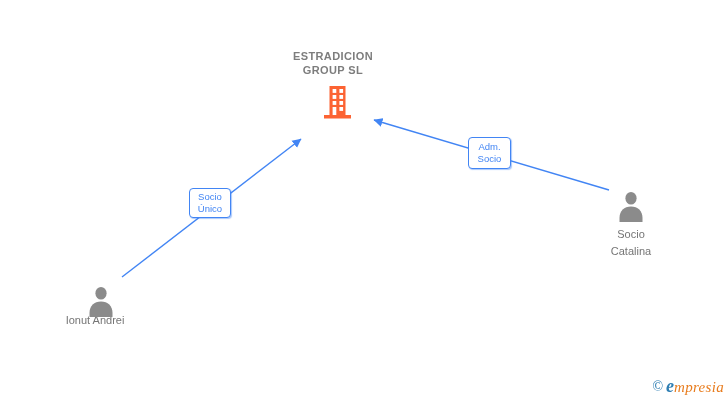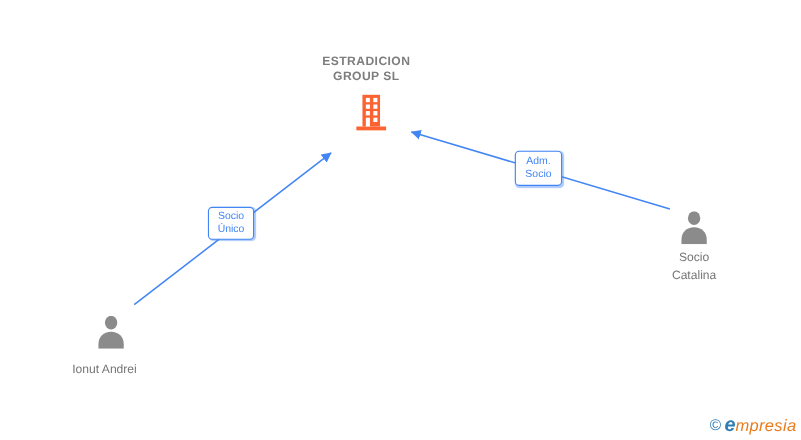--- a/index.html
+++ b/index.html
@@ -36,40 +36,40 @@
 
   .person-icon { position: absolute; width: 28px; height: 30px; }
   .person-fill { fill: var(--person-gray); }
   .person-icon.left  { left: 87px;  top: 287px; }
   .person-icon.right { left: 617px; top: 192px; }
 
   .person-label {
     position: absolute; text-align: center; width: 120px;
     font-size: 11px; color: var(--text-gray); line-height: 17px;
   }
-  .person-label.left  { left: 35px;  top: 328px; }
+  .person-label.left  { left: 35px;  top: 312px; }
   .person-label.right { left: 571px; top: 226px; }
 
   .rel-box {
     position: absolute; z-index: 3;
     background: #ffffff;
     border: 1px solid var(--accent-blue);
     border-radius: 4px;
     box-shadow: 1px 1px 1px rgba(66, 133, 244, 0.45);
     color: var(--accent-blue);
     font-size: 9.5px; line-height: 12px; text-align: center;
     display: flex; flex-direction: column; justify-content: center;
     cursor: pointer;
   }
   .rel-box.socio { left: 189px; top: 188px; width: 42px; height: 30px; }
   .rel-box.adm   { left: 468px; top: 137px; width: 43px; height: 32px; }
 
   .logo {
     position: absolute; right: 4px; bottom: 3px; z-index: 2;
-    font-family: Liberation Sans, sans-serif;
+    font-family: Liberation Serif, serif;
     white-space: nowrap; cursor: pointer; margin-left: 24px;
   }
   .logo .c { color: var(--logo-blue); font-size: 14px; font-style: normal; vertical-align: 1px; margin-right: 3px; }
   .logo .e { color: var(--logo-blue); font-size: 18px; font-style: italic; font-weight: bold; }
   .logo .rest { color: var(--logo-orange); font-size: 15px; font-style: italic; letter-spacing: 0.3px; }
 </style>
 </head>
 <body>
 
 <div class="canvas">

